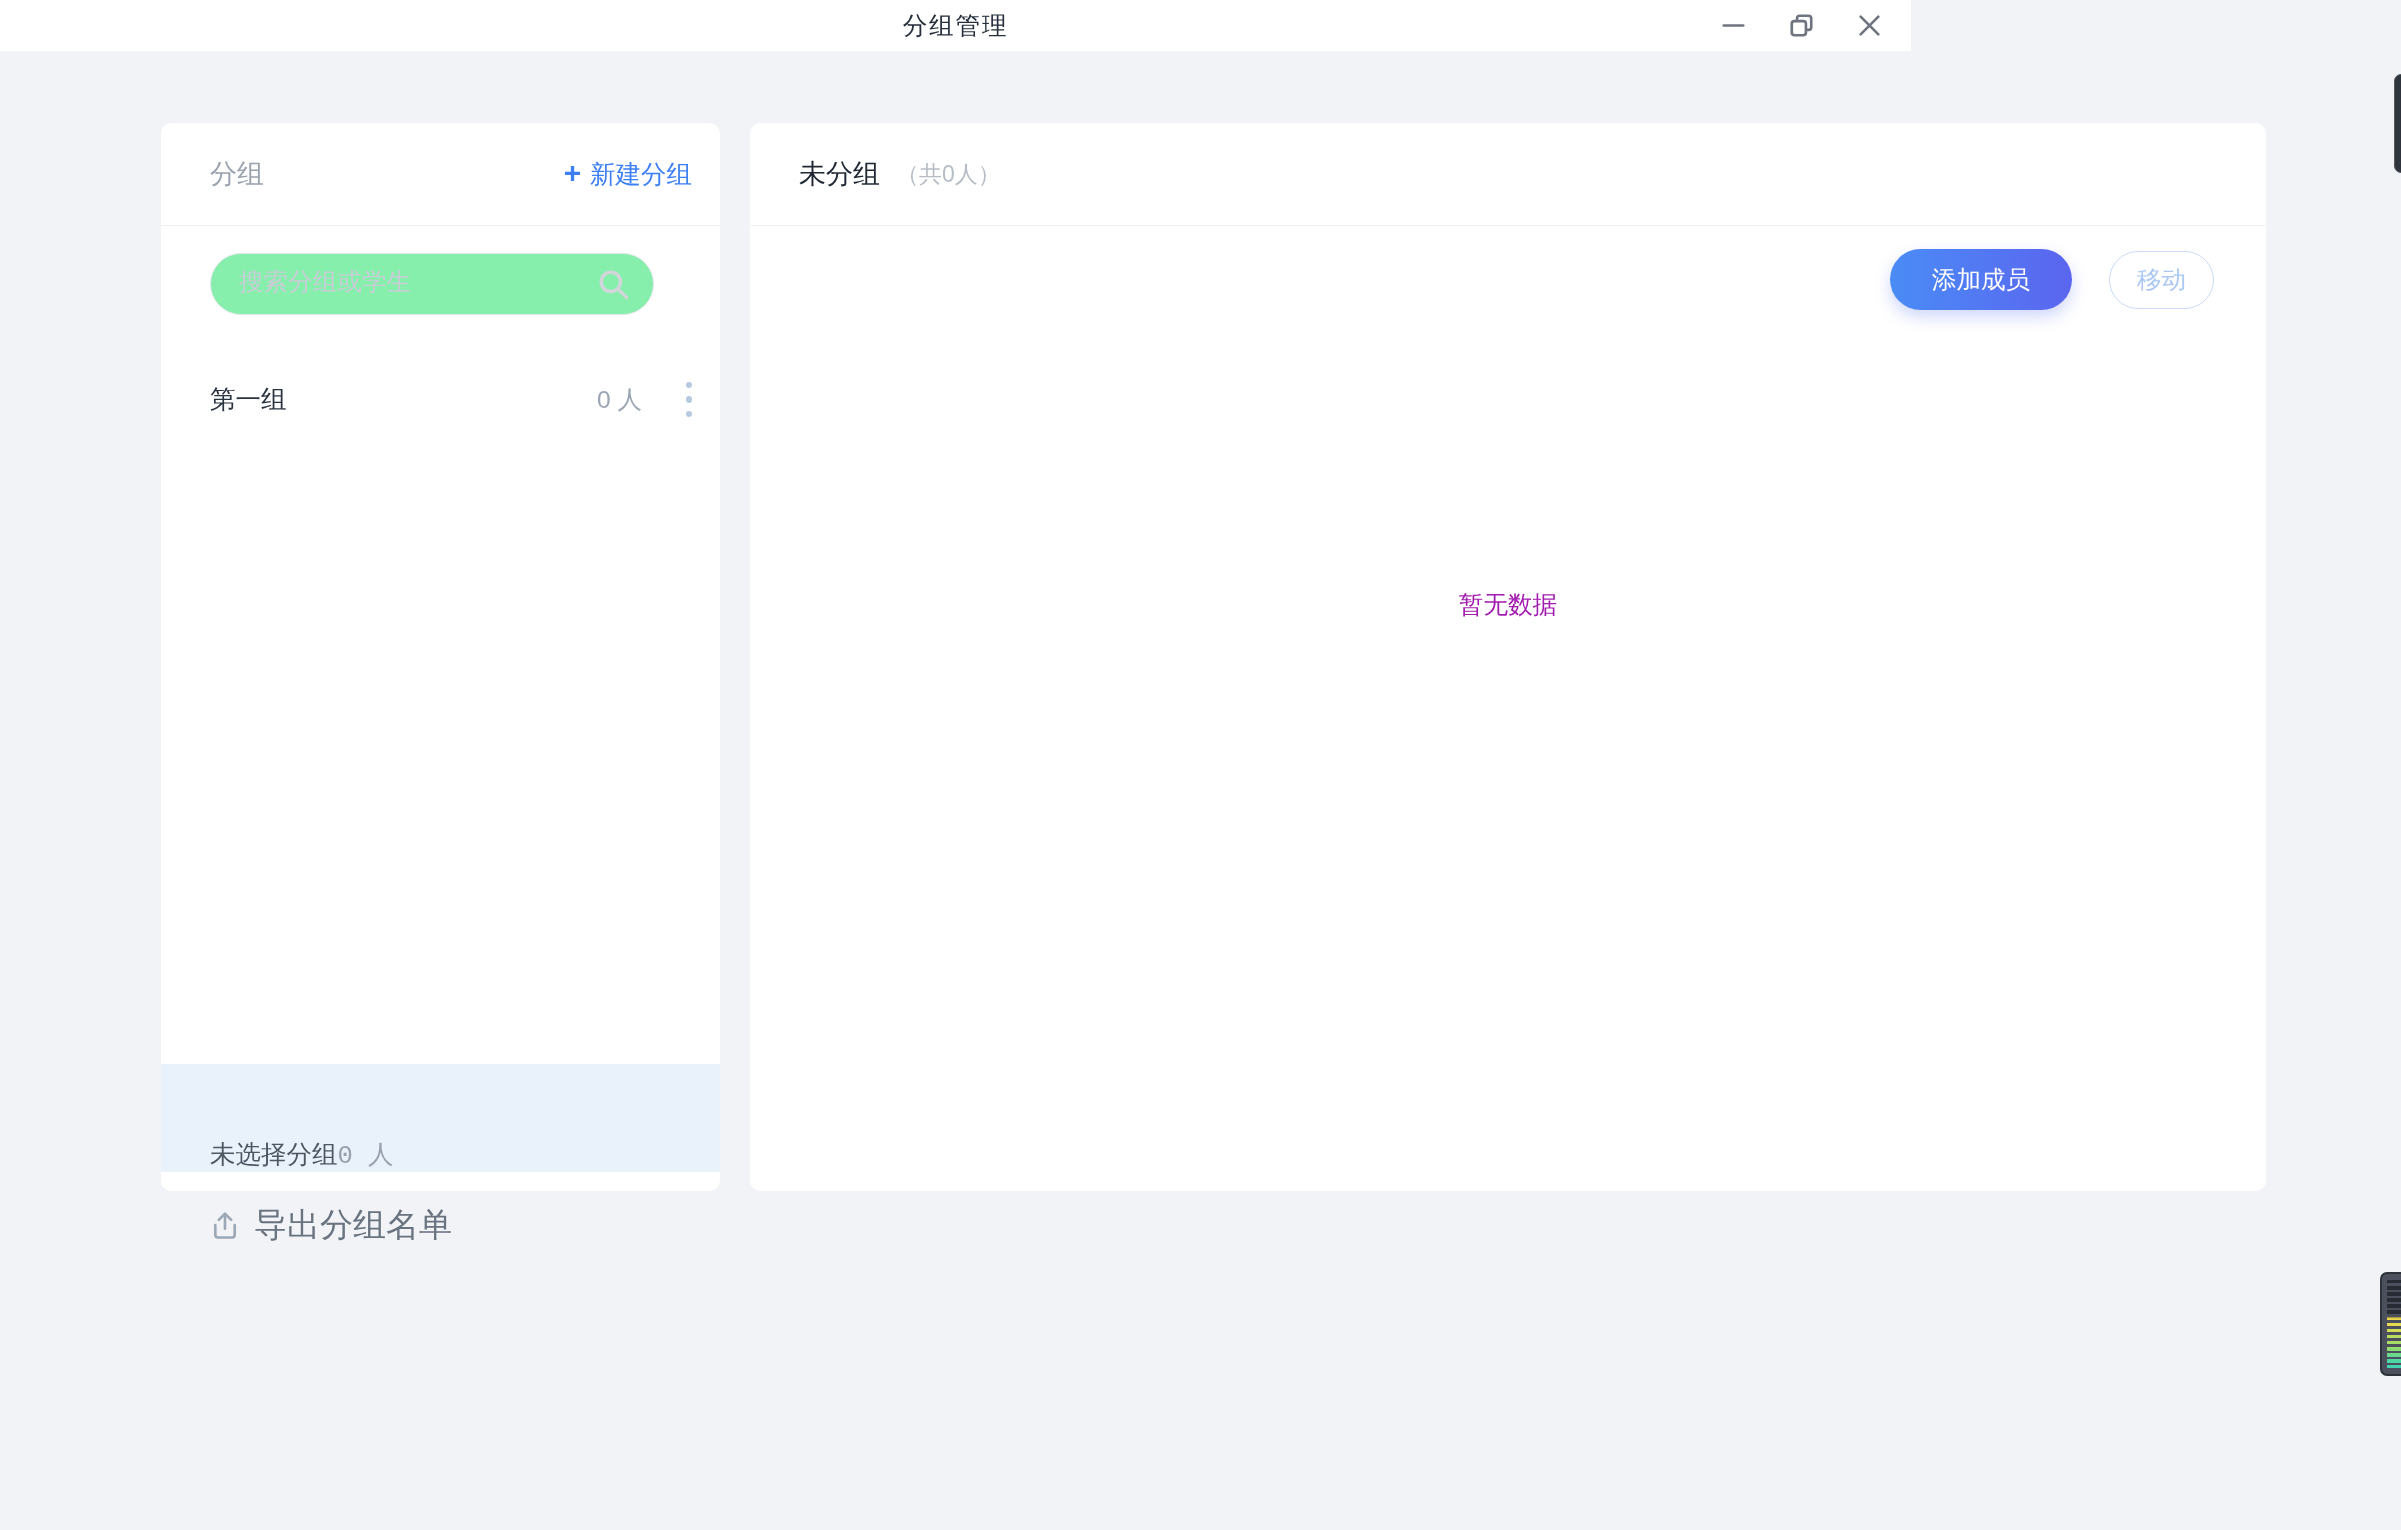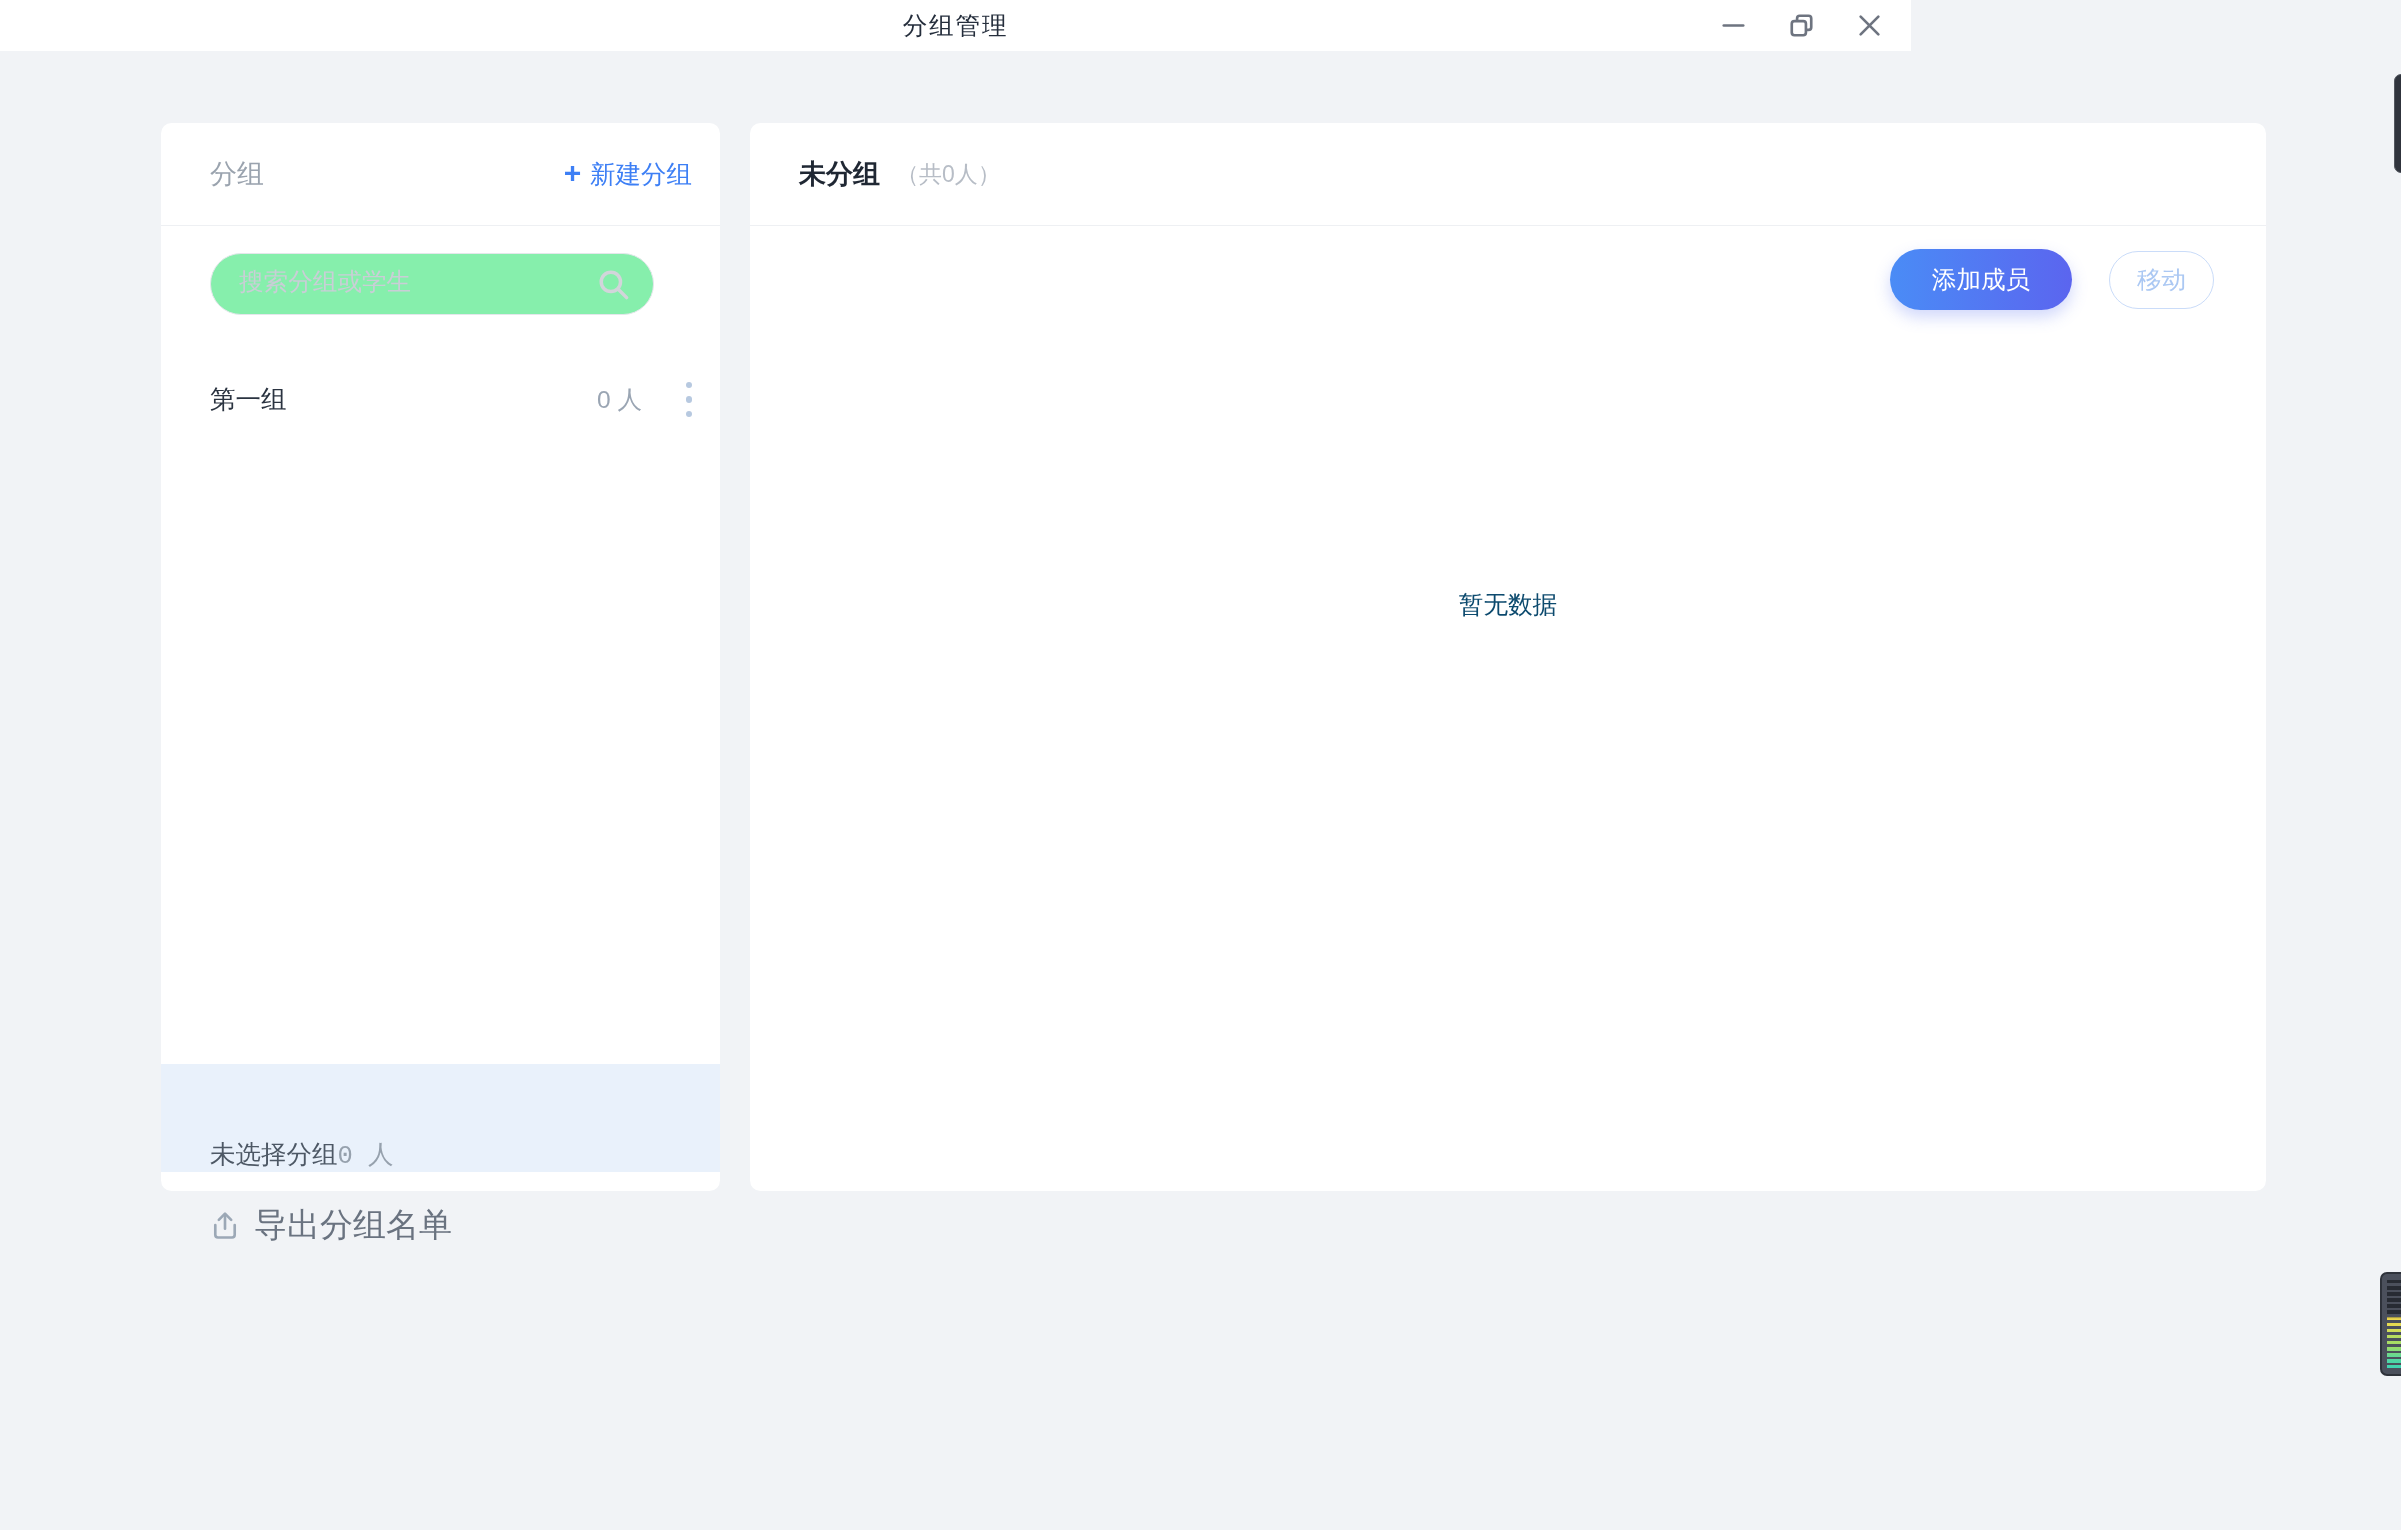--- a/index.html
+++ b/index.html
@@ -95,42 +95,42 @@
     display:flex; align-items:center; padding:0 49px;
   }
   .export-btn {
     display:flex; align-items:center; gap:14px;
     background:none; border:none; cursor:pointer; font-family:inherit;
     font-size:33px; color:#6a7380;
   }
   .export-icon svg { display:block; }
 
   
-  .right-title { font-size:27px; font-weight:700; color:#1f2733; }
+  .right-title { font-size:27px; font-weight:400; color:#1f2733; }
   .right-subtitle { font-size:23px; color:#b7bdc6; margin-left:16px; }
 
   .actions {
     position:absolute; top:126px; right:52px;
     display:flex; align-items:center; gap:37px;
   }
   .btn-add {
     width:182px; height:61px; border:none; border-radius:31px; cursor:pointer;
     background:linear-gradient(90deg,#4a8cf6 0%,#5b65ef 100%);
     color:#ffffff; font-size:24.6px; font-family:inherit;
     box-shadow:0 7px 16px rgba(86,110,240,.28);
   }
   .btn-move {
     width:105px; height:58px; border-radius:29px; cursor:pointer;
     background:#ffffff; border:1.8px solid #cadcf9;
     color:#abc8f3; font-size:24.6px; font-family:inherit;
   }
 
   .empty-state {
     position:absolute; left:0; right:0; top:465px;
-    text-align:center; font-size:24.6px; color:#0c4a6e;
+    text-align:center; font-size:24.6px; color:#a21caf;
   }
 
   
   .scroll-thumb {
     position:absolute; left:2394px; top:74px; width:14px; height:99px;
     background:#30343d; border-radius:7px; border:0.9px solid #53575f;
     cursor:pointer;
   }
   .volume-meter {
     position:absolute; left:2380px; top:1272px; width:30px; height:104px;

